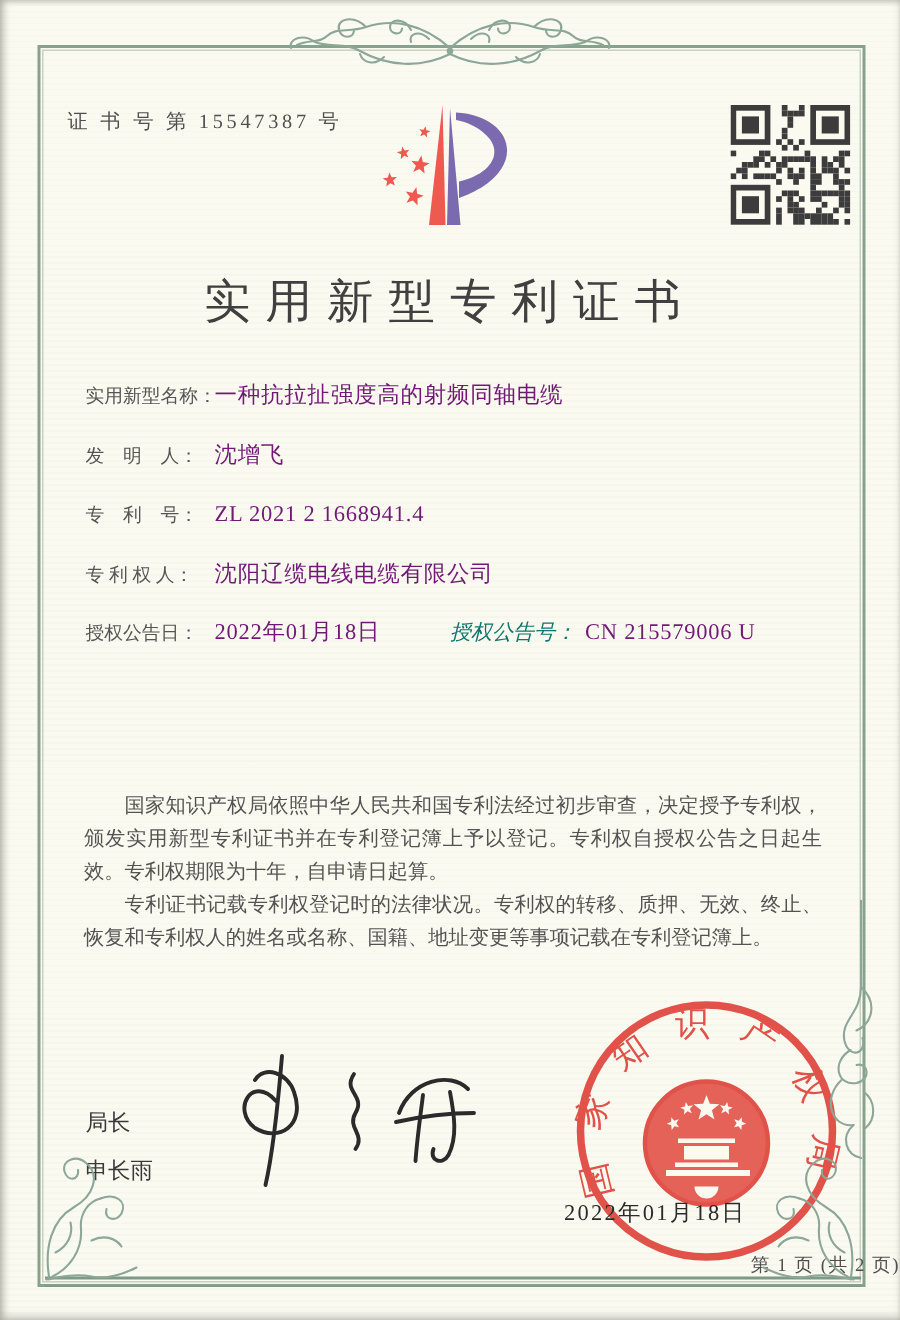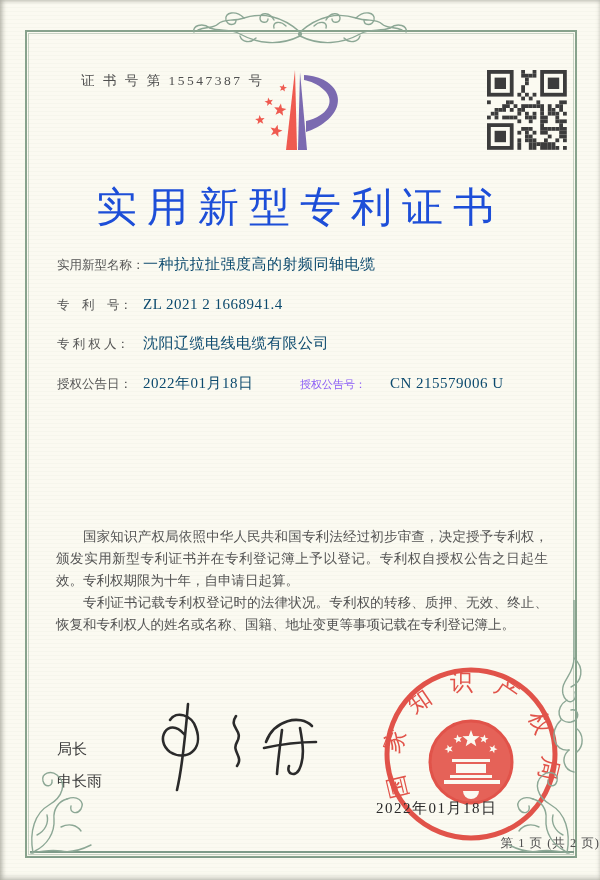--- a/index.html
+++ b/index.html
@@ -7,30 +7,30 @@
     width:600px;height:880px;position:relative;overflow:hidden;
     background:#fbfaf1;
     background-image:repeating-linear-gradient(0deg, rgba(150,175,150,0.05) 0 1px, transparent 1px 4px);
     box-shadow:inset 3px 0 4px rgba(120,120,110,0.35), inset 0 -3px 5px rgba(120,120,110,0.25), inset 0 2px 3px rgba(120,120,110,0.2);
     font-family:"Liberation Serif","DejaVu Serif",serif;
     color:#4a4a4a;
   }
   .frame{position:absolute;left:25px;top:30px;width:548px;height:824px;border:2px solid #87a28c;}
   .frame-inner{position:absolute;left:1px;top:1px;right:1px;bottom:1px;border:1px solid rgba(135,162,140,0.45);}
   .bottom-rule{position:absolute;left:30px;right:26px;top:851px;height:4px;border-top:2.5px solid #7d9a88;border-bottom:1.5px solid #7d9a88;}
-  .cert-number{position:absolute;left:45px;top:72px;font-size:13.5px;letter-spacing:2.5px;color:#4f4f4f;margin-left:36px;}
+  .cert-number{position:absolute;left:45px;top:72px;font-size:13.5px;letter-spacing:2.5px;color:#4f4f4f;}
   .logo{position:absolute;left:247px;top:62px;}
   .qr{position:absolute;left:487px;top:70px;}
-  .title{position:absolute;left:0;top:180px;width:100%;text-align:center;font-size:41px;letter-spacing:10px;color:#1d4ed8;font-weight:500;}
+  .title{position:absolute;left:0;top:180px;width:100%;text-align:center;font-size:31px;letter-spacing:10px;color:#404040;font-weight:500;}
   .fields{position:absolute;left:57px;top:254px;width:500px;}
   .frow{height:39.5px;line-height:20px;white-space:nowrap;}
   .flabel{display:inline-block;width:86px;font-size:12.5px;color:#555;vertical-align:baseline;}
-  .fvalue{font-size:15px;color:#0c4a6e;letter-spacing:0.5px;}
+  .fvalue{font-size:15px;color:#701a75;letter-spacing:0.5px;}
   .grow .fvalue1{display:inline-block;width:157px;}
-  .grow .flabel2{display:inline-block;width:90px;font-size:11px;color:#8b5cf6;}
+  .grow .flabel2{display:inline-block;width:90px;font-size:14px;color:#0f766e;font-style:italic;}
   .body-text{position:absolute;left:56px;top:526px;width:492px;font-size:13.5px;line-height:22px;text-align:justify;color:#535353;}
   .body-text p{margin:0;text-indent:2em;}
   .signer{position:absolute;left:57px;top:733px;font-family:"Liberation Sans","DejaVu Sans",sans-serif;font-size:15px;color:#3a3a3a;line-height:32px;}
   .signature{position:absolute;left:150px;top:700px;}
   .seal{position:absolute;left:380px;top:663px;opacity:0.92;}
   .seal-date{position:absolute;left:376px;top:799px;font-size:15px;letter-spacing:1.5px;color:#2b2b2b;z-index:5;}
   .footer{position:absolute;left:0;top:835px;width:100%;text-align:right;font-size:12.5px;color:#4f4f4f;letter-spacing:1px;}
   .orn{position:absolute;}
   svg{display:block;}
 </style>
@@ -219,20 +219,23 @@
   </svg>
 </div>
 
 <div class="title">实用新型专利证书</div>
 
 <div class="fields">
   <div class="frow">
     <span class="flabel">实用新型名称：</span><span class="fvalue">一种抗拉扯强度高的射频同轴电缆</span>
   </div>
   <div class="frow">
+    <span class="flabel">发　明　人：</span><span class="fvalue">沈增飞</span>
+  </div>
+  <div class="frow">
     <span class="flabel">专　利　号：</span><span class="fvalue">ZL 2021 2 1668941.4</span>
   </div>
   <div class="frow">
     <span class="flabel">专 利 权 人：</span><span class="fvalue">沈阳辽缆电线电缆有限公司</span>
   </div>
   <div class="frow grow">
     <span class="flabel">授权公告日：</span><span class="fvalue fvalue1">2022年01月18日</span><span class="flabel2">授权公告号：</span><span class="fvalue">CN 215579006 U</span>
   </div>
 </div>
 

